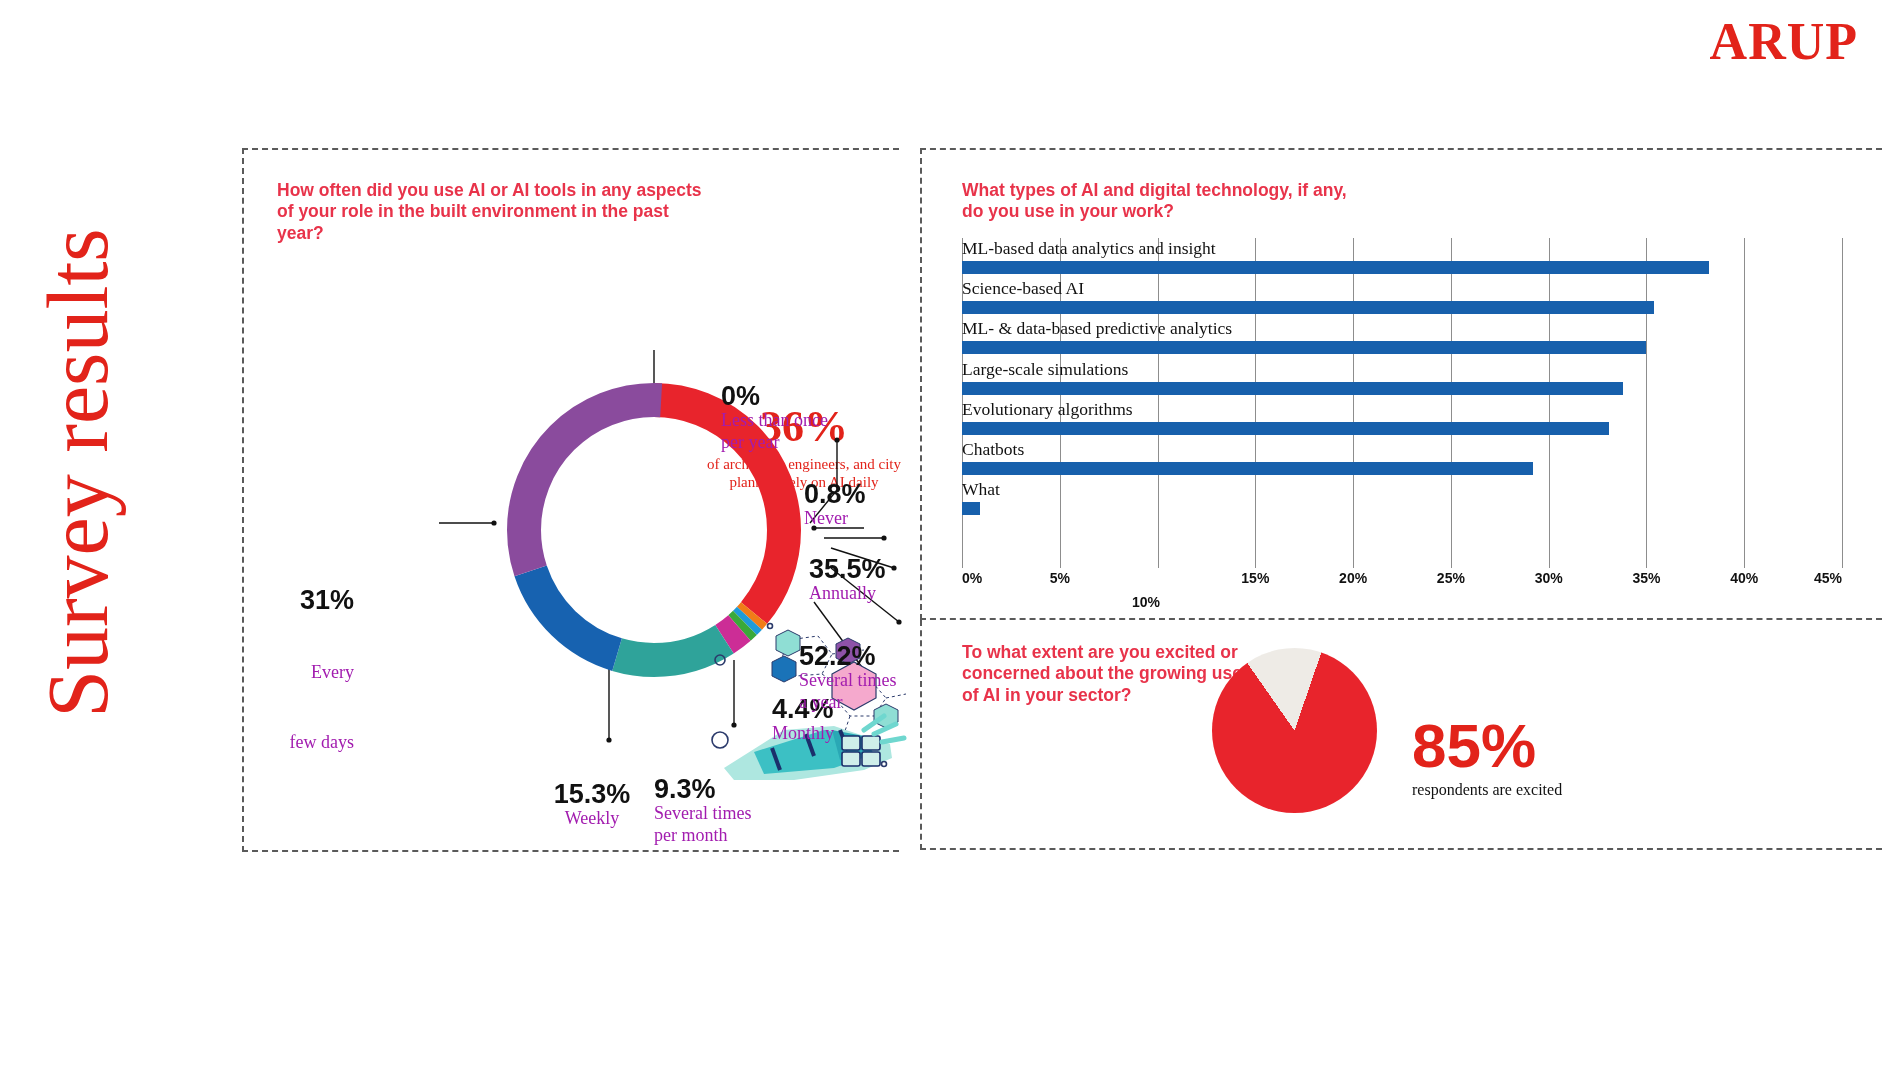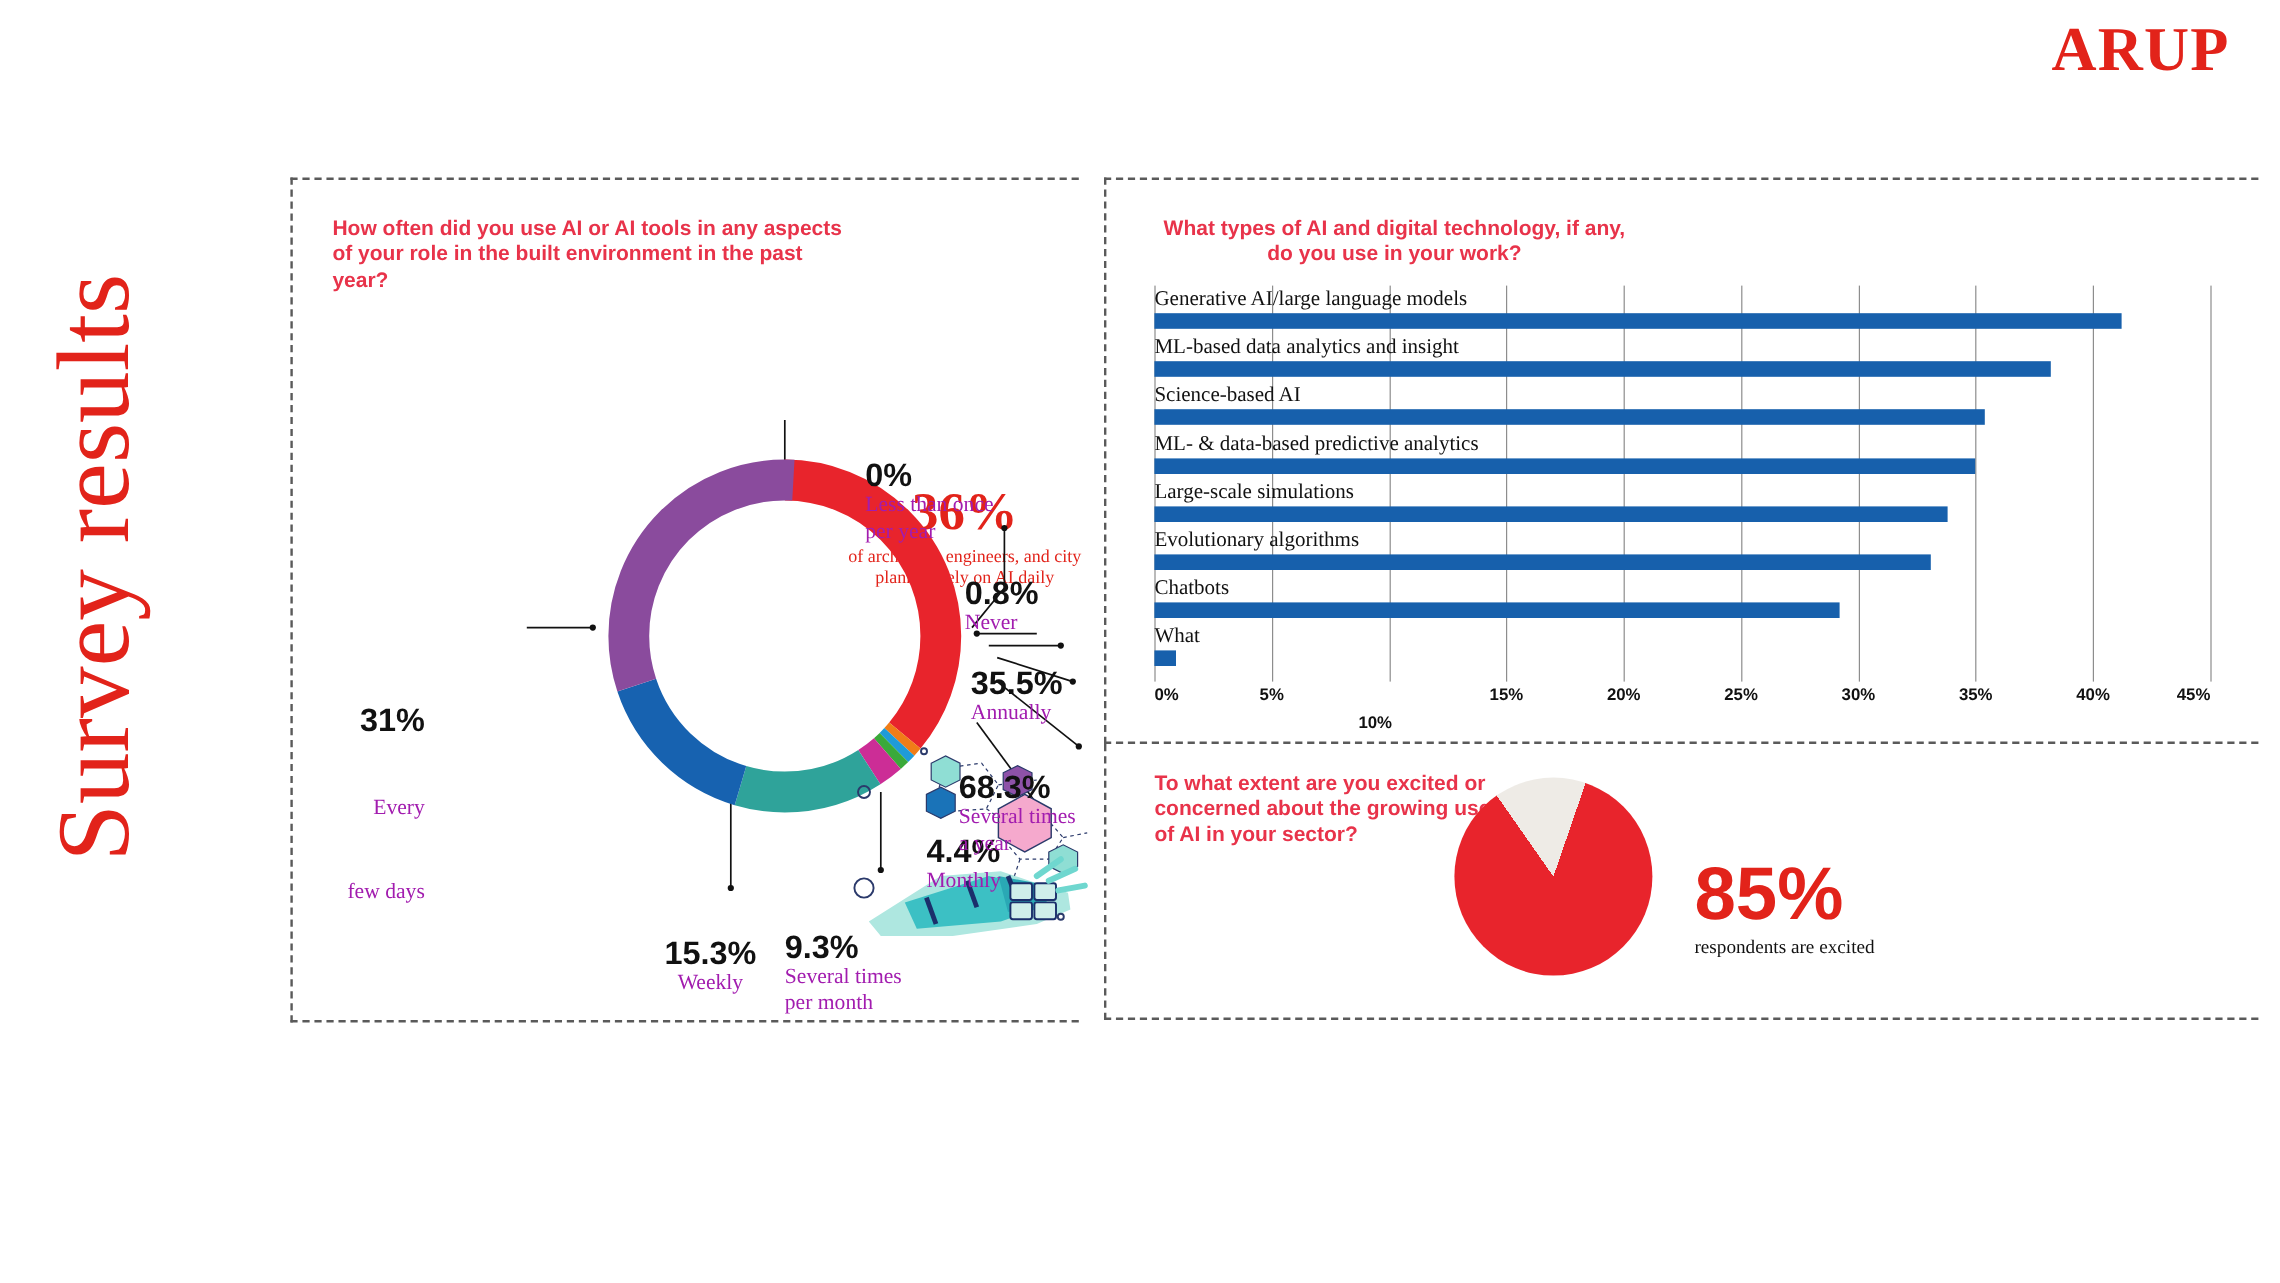--- a/index.html
+++ b/index.html
@@ -20,21 +20,20 @@
   }
   .panel-left{
     position:absolute;left:242px;top:148px;width:655px;height:700px;
     border-top:2px dashed #5a5a5a;border-bottom:2px dashed #5a5a5a;
     border-left:2px dashed #5a5a5a;
   }
   .panel-right-top{
     position:absolute;left:920px;top:148px;width:960px;height:468px;
     border-top:2px dashed #5a5a5a;border-bottom:2px dashed #5a5a5a;
     border-left:2px dashed #5a5a5a;
-    text-align:center;
   }
   .panel-right-bot{
     position:absolute;left:920px;top:620px;width:960px;height:228px;
     border-bottom:2px dashed #5a5a5a;border-left:2px dashed #5a5a5a;
   }
   .q-head{
     color:#e8334a;font-weight:bold;font-size:17.5px;line-height:1.22;
   }
   .q-left{position:absolute;left:33px;top:30px;width:430px;}
   .q-rt{position:absolute;left:40px;top:30px;width:400px;}
@@ -190,21 +189,21 @@
     <div class="lab">Several times</div>
     <div class="lab">per month</div>
   </div>
 
   <div class="co" style="left:528px;top:545px;width:150px;">
     <div class="num">4.4%</div>
     <div class="lab">Monthly</div>
   </div>
 
   <div class="co" style="left:555px;top:492px;width:160px;">
-    <div class="num">68.3%</div>
+    <div class="num">52.2%</div>
     <div class="lab">Several times</div>
     <div class="lab">a year</div>
   </div>
 
   <div class="co" style="left:565px;top:405px;width:150px;">
     <div class="num">35.5%</div>
     <div class="lab">Annually</div>
   </div>
 
   <div class="co" style="left:560px;top:330px;width:150px;">
@@ -227,24 +226,20 @@
         <div class="gl" style="left: 97.7778px;"></div>
         <div class="gl" style="left: 195.556px;"></div>
         <div class="gl" style="left: 293.333px;"></div>
         <div class="gl" style="left: 391.111px;"></div>
         <div class="gl" style="left: 488.889px;"></div>
         <div class="gl" style="left: 586.667px;"></div>
         <div class="gl" style="left: 684.444px;"></div>
         <div class="gl" style="left: 782.222px;"></div>
         <div class="gl" style="left: 880px;"></div>
       </div>
-  <div class="brow">
-        <div class="blabel">Generative AI/large language models</div>
-        <div class="bbar" style="width: 805.689px; background: rgb(23, 96, 172);"></div>
-      </div>
       <div class="brow">
         <div class="blabel">ML-based data analytics and insight</div>
         <div class="bbar" style="width: 747.022px; background: rgb(23, 96, 172);"></div>
       </div>
       <div class="brow">
         <div class="blabel">Science-based AI</div>
         <div class="bbar" style="width: 692.267px; background: rgb(23, 96, 172);"></div>
       </div>
       <div class="brow">
         <div class="blabel">ML- &amp; data-based predictive analytics</div>

